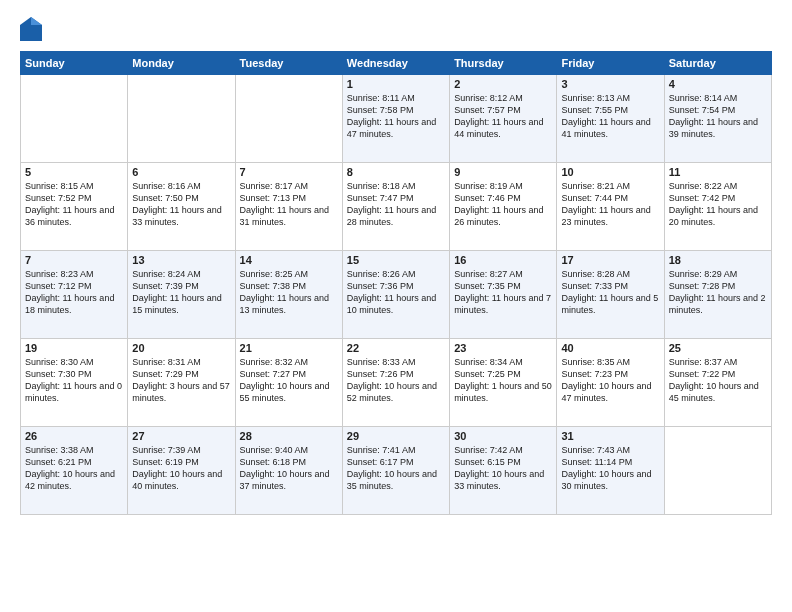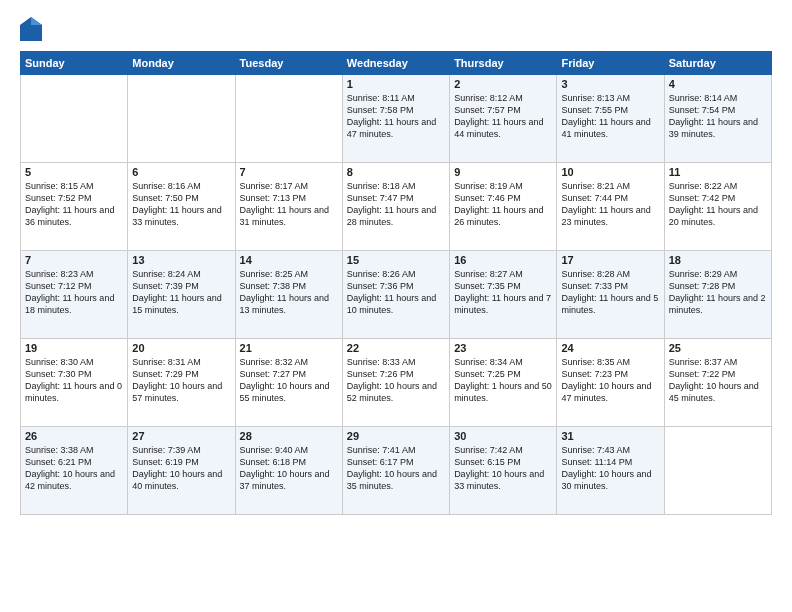--- a/index.html
+++ b/index.html
@@ -250,42 +250,42 @@
           <td>
             <span class="day-number">19</span>
             <div class="cell-text">Sunrise: 8:30 AM</div>
             <div class="cell-text">Sunset: 7:30 PM</div>
             <div class="cell-text">Daylight: 11 hours and 0 minutes.</div>
           </td>
           <td>
             <span class="day-number">20</span>
             <div class="cell-text">Sunrise: 8:31 AM</div>
             <div class="cell-text">Sunset: 7:29 PM</div>
-            <div class="cell-text">Daylight: 10 hours and 57 minutes.</div>
+            <div class="cell-text">Daylight: 3 hours and 57 minutes.</div>
           </td>
           <td>
             <span class="day-number">21</span>
             <div class="cell-text">Sunrise: 8:32 AM</div>
             <div class="cell-text">Sunset: 7:27 PM</div>
             <div class="cell-text">Daylight: 10 hours and 55 minutes.</div>
           </td>
           <td>
             <span class="day-number">22</span>
             <div class="cell-text">Sunrise: 8:33 AM</div>
             <div class="cell-text">Sunset: 7:26 PM</div>
             <div class="cell-text">Daylight: 10 hours and 52 minutes.</div>
           </td>
           <td>
             <span class="day-number">23</span>
             <div class="cell-text">Sunrise: 8:34 AM</div>
             <div class="cell-text">Sunset: 7:25 PM</div>
             <div class="cell-text">Daylight: 1 hours and 50 minutes.</div>
           </td>
           <td>
-            <span class="day-number">24</span>
+            <span class="day-number">40</span>
             <div class="cell-text">Sunrise: 8:35 AM</div>
             <div class="cell-text">Sunset: 7:23 PM</div>
             <div class="cell-text">Daylight: 10 hours and 47 minutes.</div>
           </td>
           <td>
             <span class="day-number">25</span>
             <div class="cell-text">Sunrise: 8:37 AM</div>
             <div class="cell-text">Sunset: 7:22 PM</div>
             <div class="cell-text">Daylight: 10 hours and 45 minutes.</div>
           </td>

